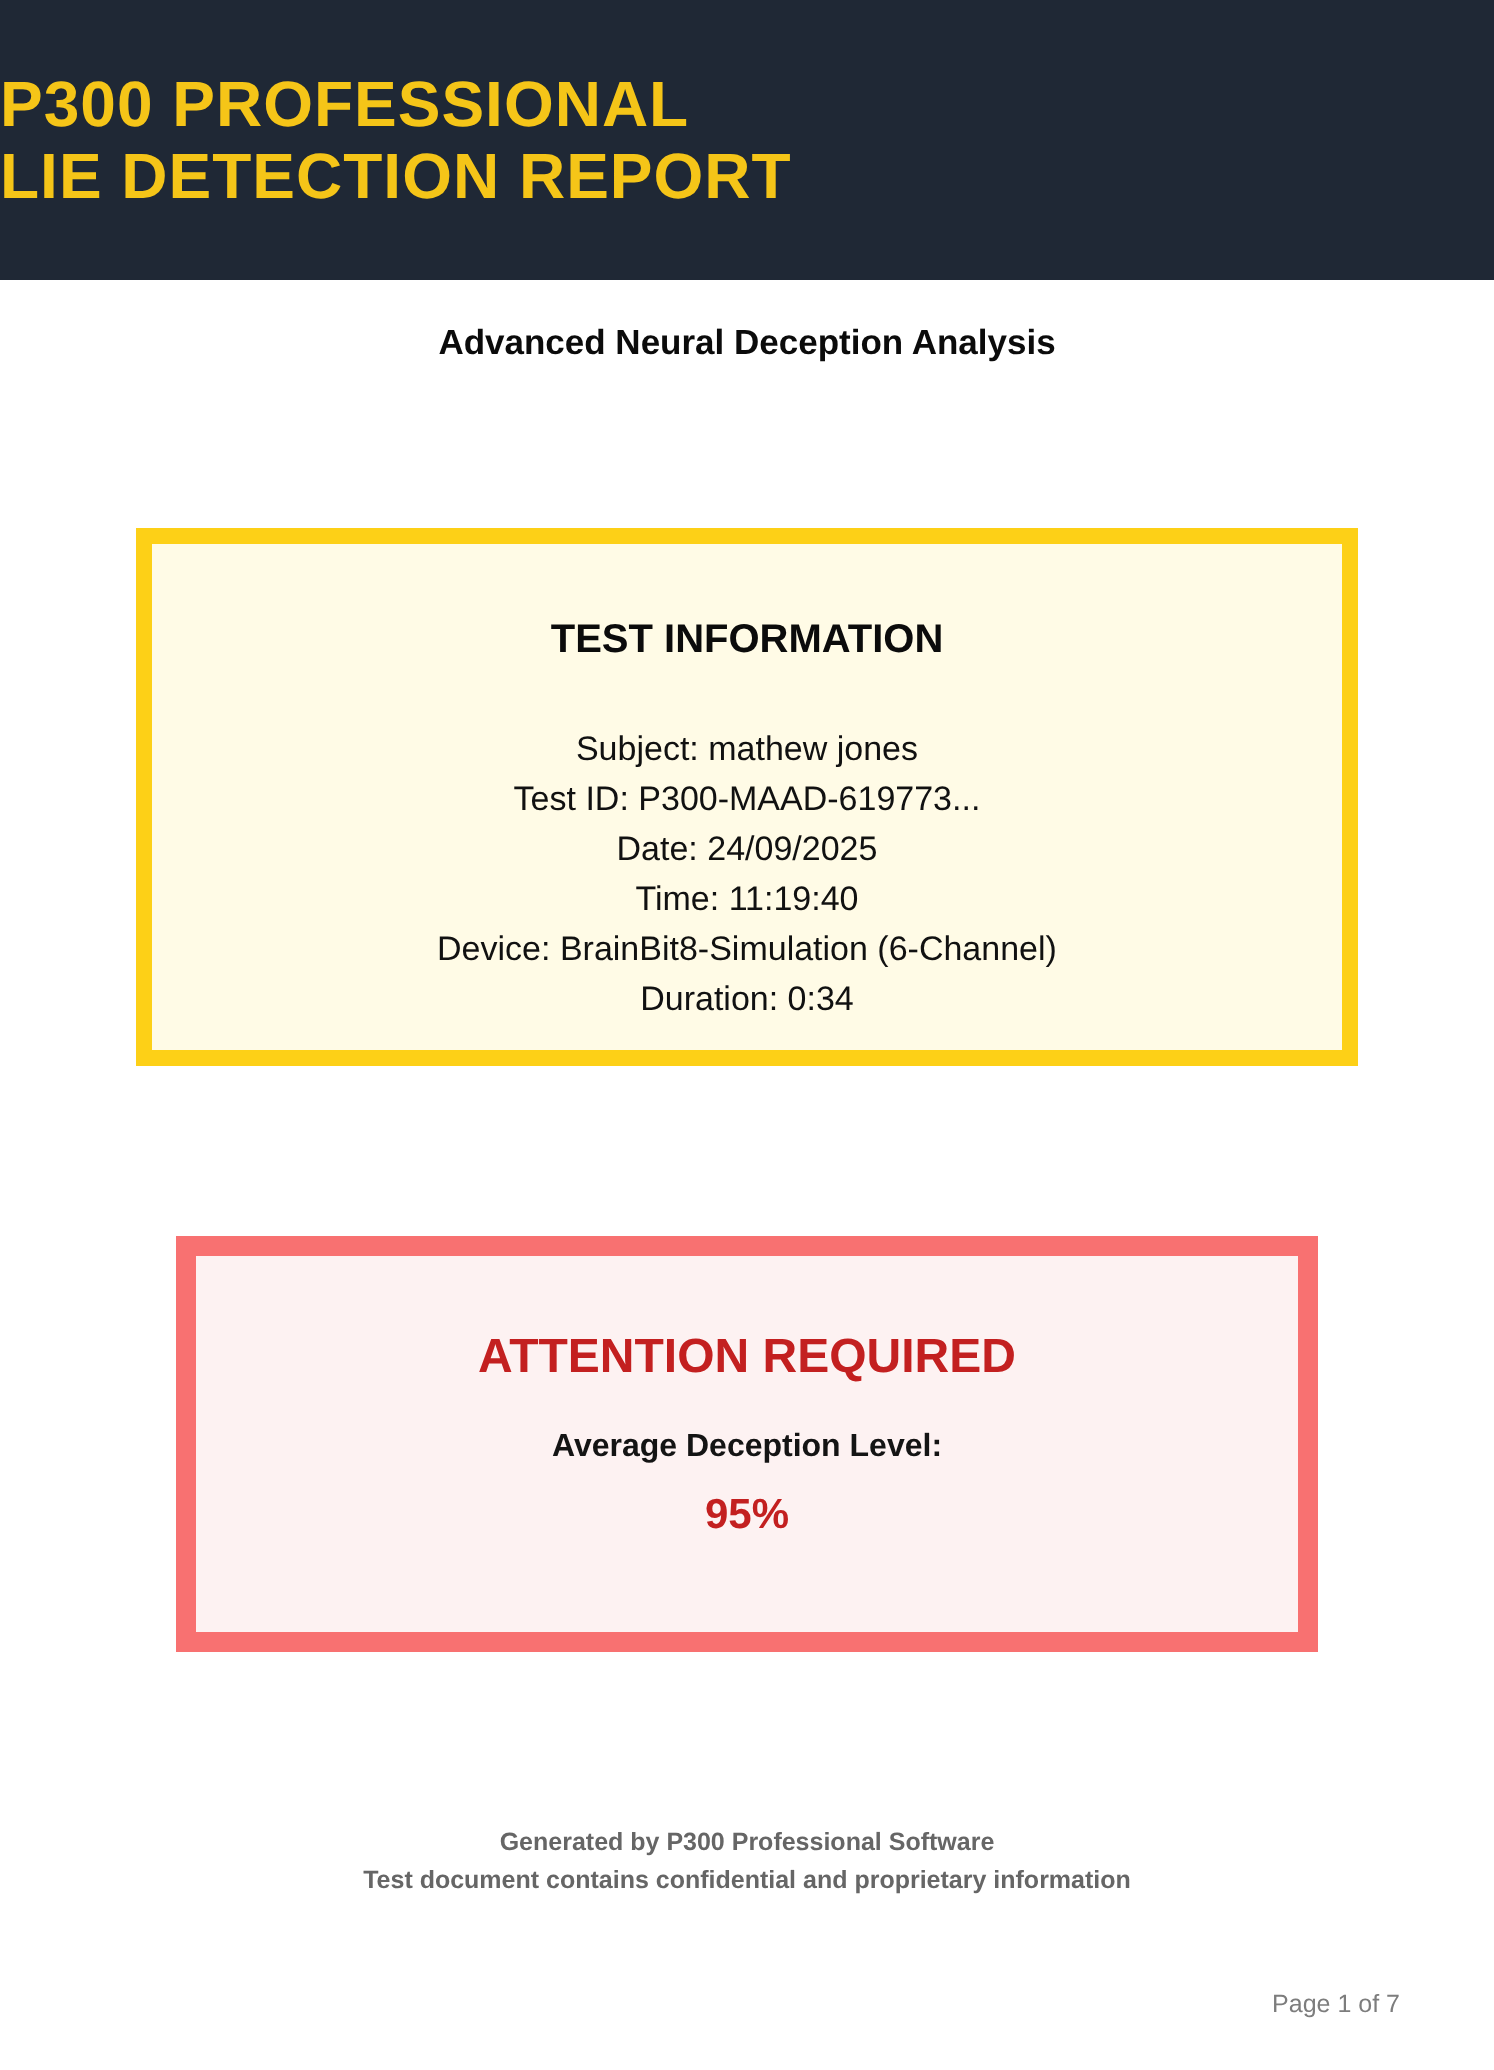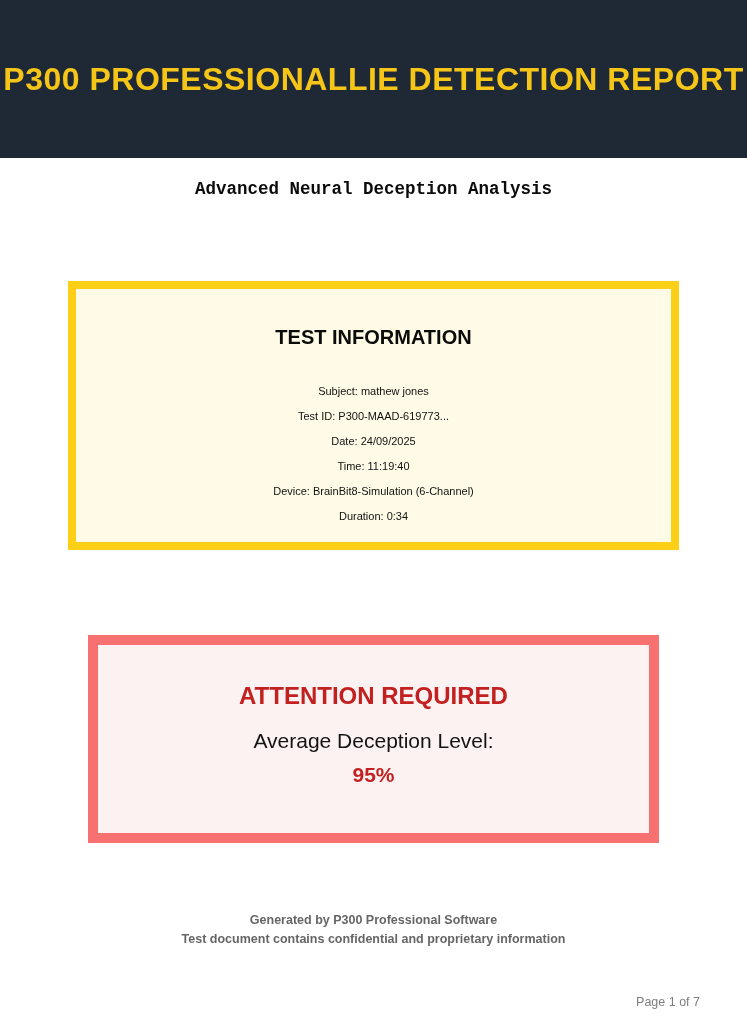--- a/index.html
+++ b/index.html
@@ -10,88 +10,87 @@
     -webkit-font-smoothing:antialiased;
   }
   .page{
     position:relative;
     width:747px;height:1035px;
     background:#ffffff;
     overflow:hidden;
   }
   
   .banner{
-    width:747px;height:158px;
+    width:747px;height:140px;
     background:var(--header_bg,#1f2835);
-    display:flex;flex-direction:row;
-    align-items:center;justify-content:center;
+    display:flex;flex-direction:column;
+    align-items:flex-start;justify-content:center;
   }
   .banner .title-line{
     color:var(--title_yellow,#f5c518);
     font-size:32px;font-weight:bold;
     line-height:36px;
     letter-spacing:0.5px;
     text-align:center;
   }
   
   .subtitle{
     margin-top:21px;
     text-align:center;
     font-size:17.5px;font-weight:bold;
     color:#0b0b0b;
-    font-family:Liberation Mono, monospace;
   }
   
   .info-box{
     box-sizing:border-box;
     width:611px;
     margin:82px auto 16px auto;
     border:8px solid var(--info_border,#fdd017);
     background:var(--info_bg,#fffbe6);
     text-align:center;
     padding:36px 20px 13px 20px;
   }
   .info-box .box-title{
     font-size:20px;font-weight:bold;color:#0b0b0b;
     line-height:24px;
     margin-bottom:30px;
   }
   .info-box .info-line{
-    font-size:11px;color:#111;
+    font-size:17px;color:#111;
     line-height:25px;
   }
   
   .alert-box{
     box-sizing:border-box;
     width:571px;
     margin:85px auto 0 auto;
     border:10px solid var(--alert_border,#f87171);
     background:var(--alert_bg,#fdf2f2);
     text-align:center;
     padding:37px 20px 46px 20px;
   }
   .alert-box .alert-title{
     font-size:24px;font-weight:bold;
     color:var(--alert_red,#c32020);
     line-height:27px;
   }
   .alert-box .alert-label{
     margin-top:22px;
-    font-size:21px;font-weight:normal;color:#141414;
+    font-size:16px;font-weight:bold;color:#141414;
     line-height:20px;
   }
   .alert-box .alert-value{
     margin-top:12px;
     font-size:21px;font-weight:bold;
     color:var(--alert_red,#c32020);
     line-height:24px;
   }
   
   .footer{
-    margin-top:68px;
+    margin-top:86px;
     text-align:center;
   }
   .footer .footer-line{
     font-size:12.5px;font-weight:bold;
     color:#666666;
     line-height:18.5px;
   }
   .page-number{
     position:absolute;
     right:47px;top:995px;

